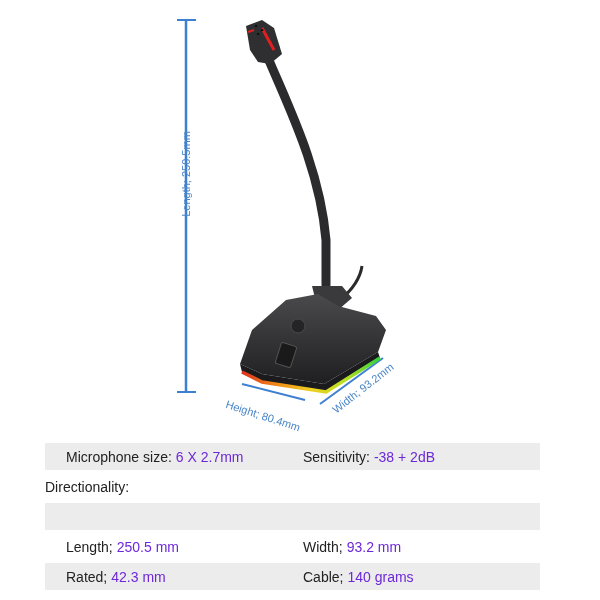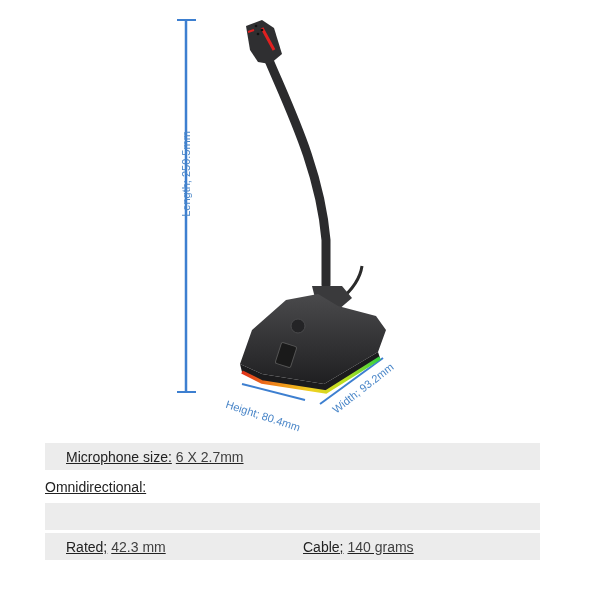--- a/index.html
+++ b/index.html
@@ -1,24 +1,24 @@
 <!DOCTYPE html>
 <html><head>
 <meta charset="utf-8">
 <style>
   html,body{margin:0;padding:0;background:#ffffff;}
   body{width:600px;height:600px;position:relative;overflow:hidden;font-family:"Liberation Sans",sans-serif;}
   .dim-label{position:absolute;color:#4a86c8;font-size:11px;white-space:nowrap;font-family:"Liberation Sans",sans-serif;}
   .spec-table{position:absolute;left:45px;top:443px;width:495px;}
-  .spec-row{height:27px;margin-bottom:3px;display:flex;align-items:center;font-size:14px;color:#222;text-decoration:underline;}
+  .spec-row{height:27px;margin-bottom:3px;display:flex;align-items:center;font-size:14px;color:#222;}
   .spec-row.shaded{background:#ececec;}
   .spec-cell{display:flex;align-items:center;}
   .spec-cell.left{width:258px;padding-left:21px;box-sizing:border-box;}
   .spec-cell.right{flex:1;}
-  .spec-value{color:#404040;margin-left:4px;}
+  .spec-value{color:#6d28d9;margin-left:4px;}
   svg{position:absolute;left:0;top:0;}
 </style>
 </head>
 <body>
 
 <svg width="600" height="440" viewBox="0 0 600 440">
   <defs>
     <linearGradient id="rgb" x1="0" y1="0" x2="1" y2="0">
       <stop offset="0" stop-color="#e0301a"></stop>
       <stop offset="0.25" stop-color="#f08a18"></stop>
@@ -68,27 +68,41 @@
 <div class="dim-label" style="left:136px;top:168px;transform:rotate(-90deg);transform-origin:center;width:100px;text-align:center;">Length; 250.5mm</div>
 <div class="dim-label" style="left:228px;top:398px;transform:rotate(18deg);transform-origin:left top;">Height; 80.4mm</div>
 <div class="dim-label" style="left:330px;top:406px;transform:rotate(-38deg);transform-origin:left top;">Width; 93.2mm</div>
 
 <div class="spec-table">
   <div class="spec-row shaded">
     <div class="spec-cell left">
       <span>Microphone size:</span>
       <span class="spec-value">6 X 2.7mm</span>
     </div>
+    <div class="spec-cell right">
+      <span>Sensitivity:</span>
+      <span class="spec-value">-38 + 2dB</span>
+    </div>
   </div>
   <div class="spec-row">
     <div class="spec-cell right">
-      <span>Omnidirectional:</span>
+      <span>Directionality:</span>
     </div>
   </div>
   <div class="spec-row shaded">
+  </div>
+  <div class="spec-row">
+    <div class="spec-cell left">
+      <span>Length;</span>
+      <span class="spec-value">250.5 mm</span>
+    </div>
+    <div class="spec-cell right">
+      <span>Width;</span>
+      <span class="spec-value">93.2 mm</span>
+    </div>
   </div>
   <div class="spec-row shaded">
     <div class="spec-cell left">
       <span>Rated;</span>
       <span class="spec-value">42.3 mm</span>
     </div>
     <div class="spec-cell right">
       <span>Cable;</span>
       <span class="spec-value">140 grams</span>
     </div>

